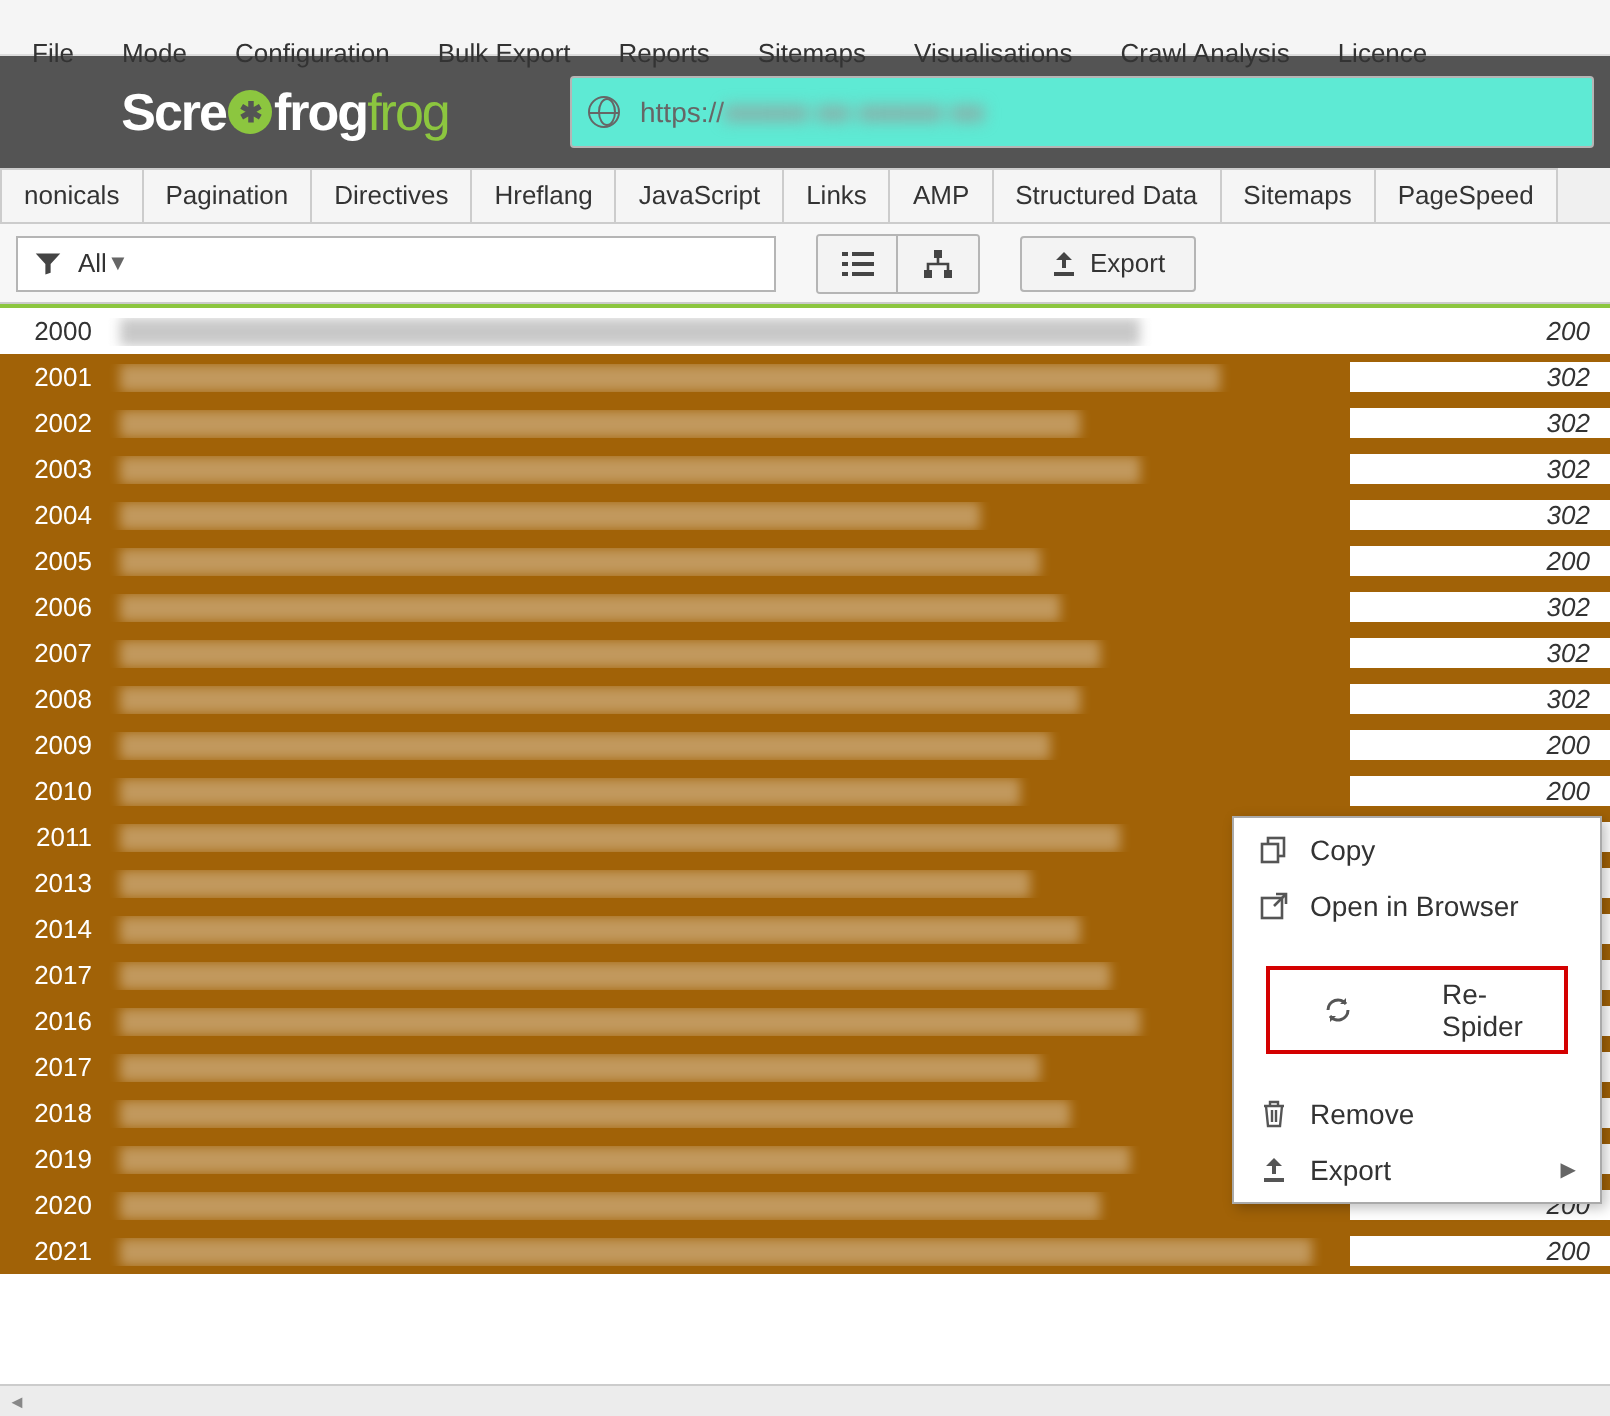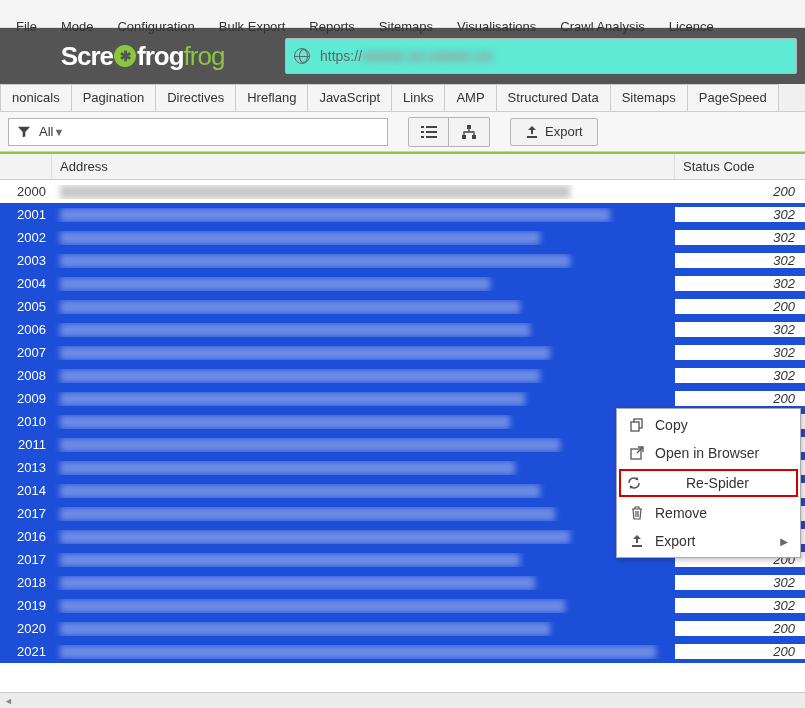--- a/index.html
+++ b/index.html
@@ -28,35 +28,35 @@
   .vbtn:last-child { border-right:none; }
   .exportbtn { display:flex; align-items:center; gap:6px; height:28px; border:1px solid #b5b5b5; padding:0 14px; background:#f3f3f3; border-radius:2px; }
   .table { position:absolute; top:152px; left:0; right:0; bottom:16px; border-top:2px solid #8cc63f; }
   .thead { display:flex; height:26px; background:#f3f3f3; border-bottom:1px solid #ccc; font-size:13px; }
   .th-num { width:52px; border-right:1px solid #ddd; }
   .th-addr { flex:1; padding:5px 8px; border-right:1px solid #ddd; }
   .th-code { width:130px; padding:5px 8px; }
   .tbody { overflow:hidden; }
   .row { display:flex; height:23px; align-items:center; font-size:13px; }
   .row.first { background:#fff; }
-  .row.sel { background:#1d4ed8; color:#fff; }
+  .row.sel { background:#a16207; color:#fff; }
   .cell-num { width:52px; text-align:right; padding-right:6px; }
   .row.first .cell-num { color:#333; }
   .row.sel .cell-num { color:#fff; }
   .cell-addr { flex:1; padding:0 8px; position:relative; overflow:hidden; }
   .addrblur { height:14px; background:rgba(255,255,255,0.35); filter:blur(3px); }
   .row.first .addrblur { background:#c8c8c8; width:510px; }
   .cell-code { width:130px; text-align:right; padding-right:10px;font-style:italic; }
   .row.first .cell-code { color:#333; background:#fff; }
   .row.sel .cell-code { background:#fff; color:#333; }
   .scrollfoot { position:absolute; left:0; right:0; bottom:0; height:16px; background:#ececec; border-top:1px solid #ccc; display:flex; align-items:center; }
   .scrollfoot::before { content:'◄'; font-size:9px; color:#888; padding-left:4px; }
   .context { position:absolute; top:408px; left:616px; width:185px; background:#fff; border:1px solid #aaa; box-shadow:2px 2px 6px rgba(0,0,0,0.25); padding:2px 0; z-index:10; }
   .ctx-item { display:flex; align-items:center; gap:10px; padding:6px 12px; font-size:14px; cursor:default; }
-  .ctx-item.hl { border:2px solid #d40000; margin:2px; padding:4px 5px;gap:44px; }
+  .ctx-item.hl { border:2px solid #d40000; margin:16px; padding:4px 26px;gap:44px; }
   .ctx-icon { width:16px; height:16px; display:inline-flex; align-items:center; justify-content:center; color:#555; flex:none; }
   .caret-right { margin-left:auto; font-size:10px; color:#666; }
   svg { display:block; }
   .funnel { width:14px; height:14px; }
   .chev { font-size:11px; color:#666; }
 </style>
 </head>
 <body>
 
 <div class="menubar">
@@ -127,25 +127,20 @@
   </div>
   <div class="exportbtn">
     <svg width="14" height="14" viewBox="0 0 14 14">
         <path d="M7 1l4 4H8v4H6V5H3zM2 11h10v2H2z" fill="#444"></path>
       </svg>
     <span>Export</span>
   </div>
 </div>
 
 <div class="table">
-  <div class="thead">
-    <div class="th-num"></div>
-    <div class="th-addr">Address</div>
-    <div class="th-code">Status Code</div>
-  </div>
   <div class="tbody">
       <div class="row first">
         <div class="cell-num">2000</div>
         <div class="cell-addr">
           <div class="addrblur" style="width: 510px;"></div>
         </div>
         <div class="cell-code">200</div>
       </div>
       <div class="row sel">
         <div class="cell-num">2001</div>

